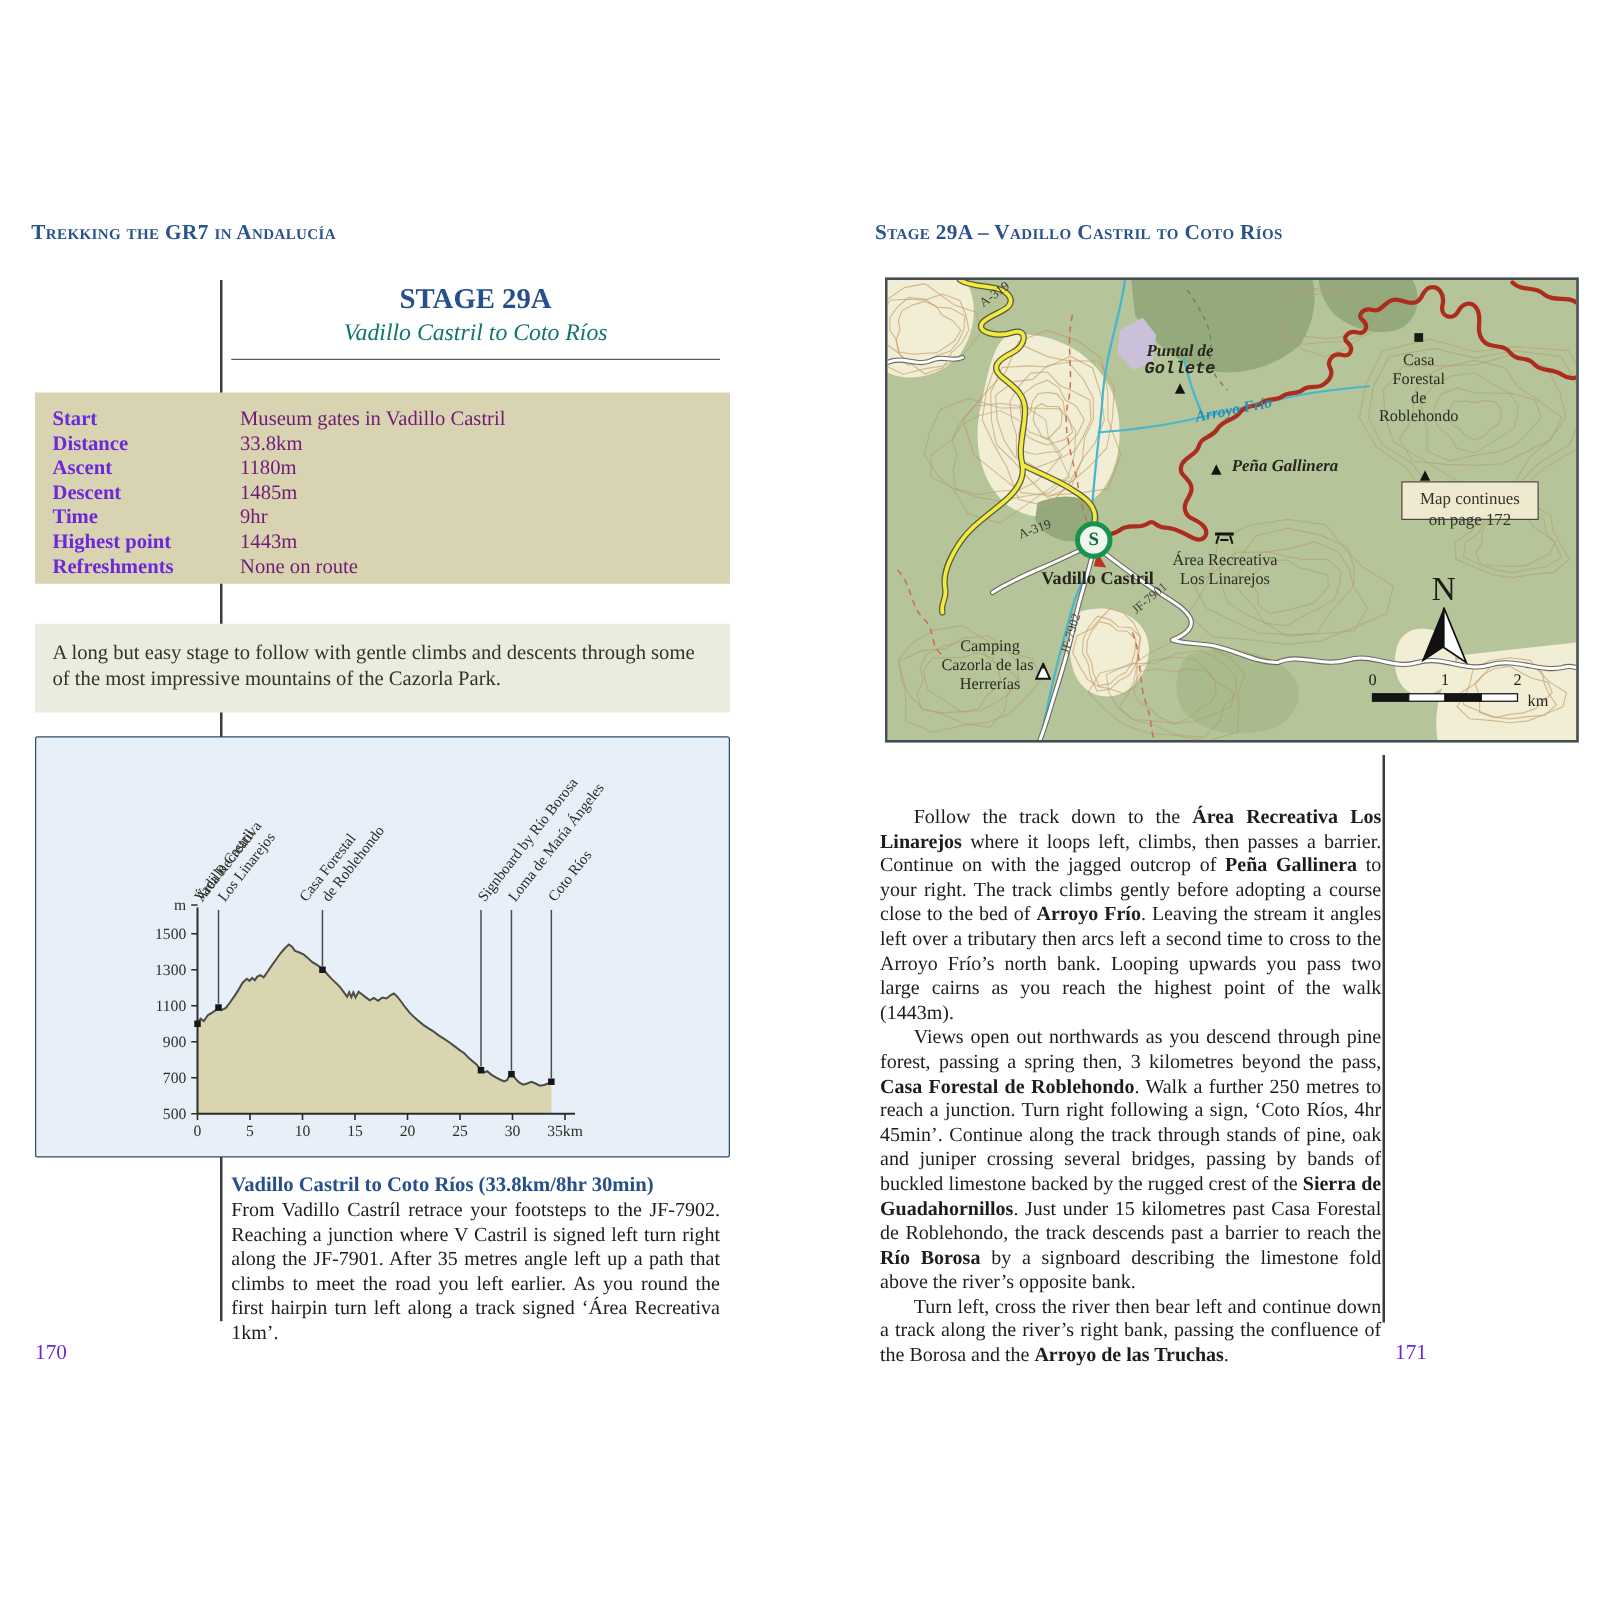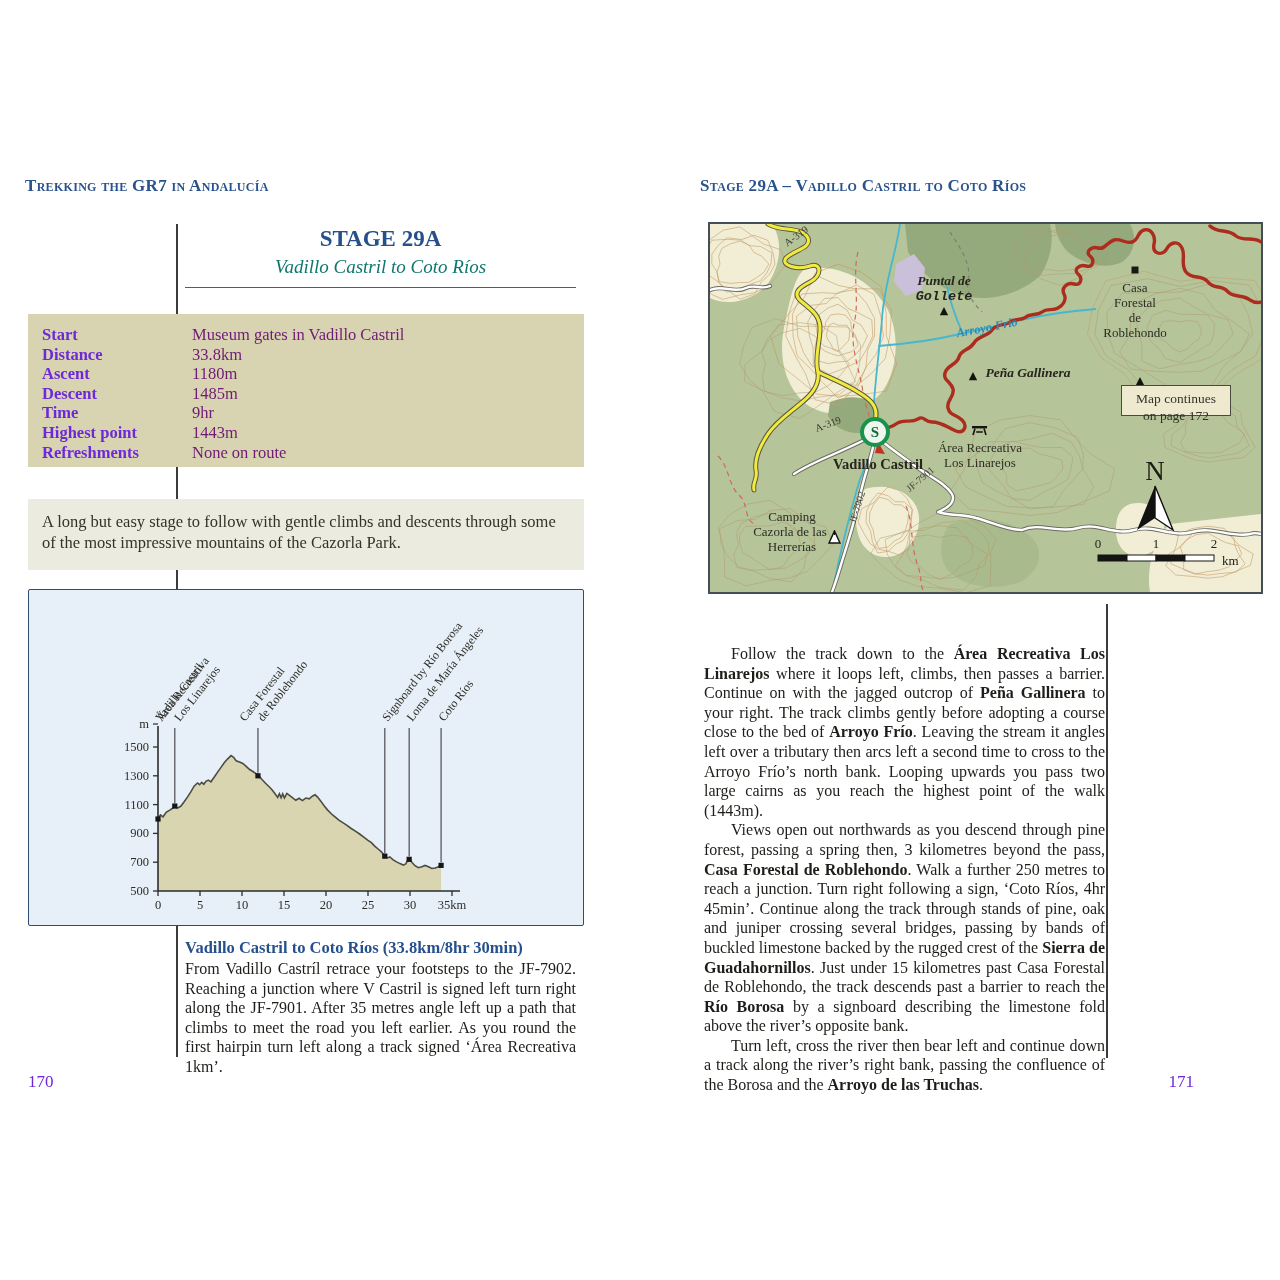--- a/index.html
+++ b/index.html
@@ -328,13 +328,13 @@
 </div>
 
 <div class="abs body-text" style="left:704px;top:604px;width:401px;margin-top:40px;">
   <p><span>Follow the track down to the </span><span class="b">Área Recreativa Los Linarejos</span><span> where it loops left, climbs, then passes a barrier. Continue on with the jagged outcrop of </span><span class="b">Peña Gallinera</span><span> to your right. The track climbs gently before adopting a course close to the bed of </span><span class="b">Arroyo Frío</span><span>. Leaving the stream it angles left over a tributary then arcs left a second time to cross to the Arroyo Frío’s north bank. Looping upwards you pass two large cairns as you reach the highest point of the walk (1443m).</span></p>
   <p><span>Views open out northwards as you descend through pine forest, passing a spring then, 3 kilometres beyond the pass, </span><span class="b">Casa Forestal de Roblehondo</span><span>. Walk a further 250 metres to reach a junction. Turn right following a sign, ‘Coto Ríos, 4hr 45min’. Continue along the track through stands of pine, oak and juniper crossing several bridges, passing by bands of buckled limestone backed by the rugged crest of the </span><span class="b">Sierra de Guadahornillos</span><span>. Just under 15 kilometres past Casa Forestal de Roblehondo, the track descends past a barrier to reach the </span><span class="b">Río Borosa</span><span> by a signboard describing the limestone fold above the river’s opposite bank.</span></p>
   <p><span>Turn left, cross the river then bear left and continue down a track along the river’s right bank, passing the confluence of the Borosa and the </span><span class="b">Arroyo de las Truchas</span><span>.</span></p>
 </div>
 
 <div class="abs vrule" style="left:1106px;top:604px;height:454px;"></div>
 
-<div class="abs pageno" style="left:1116px;top:1072px;width:78px;text-align:right;">171</div>
+<div class="abs pageno" style="left:1116px;top:1072px;width:78px;">171</div>
 
 </body></html>

